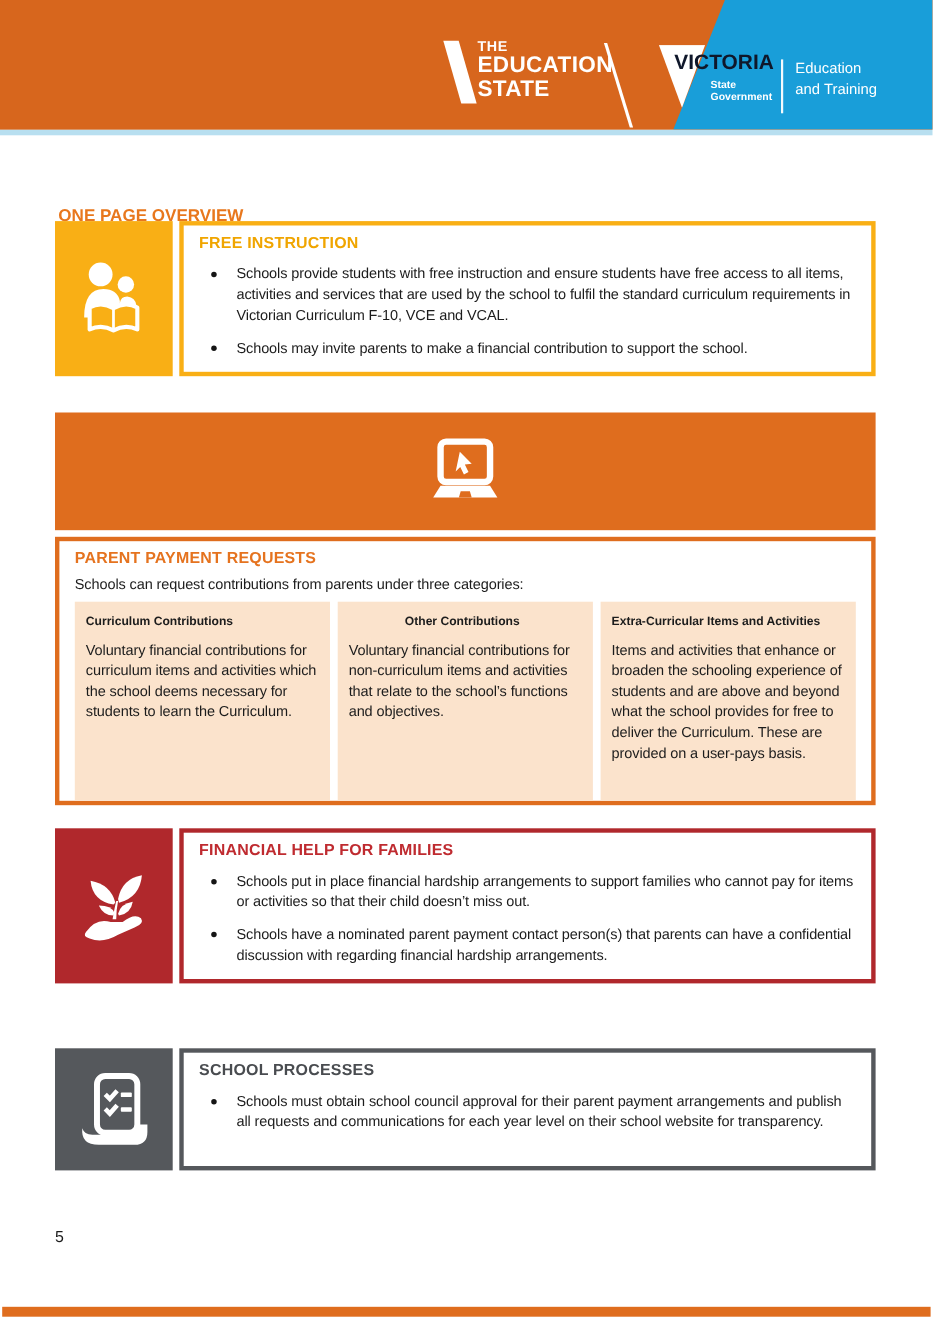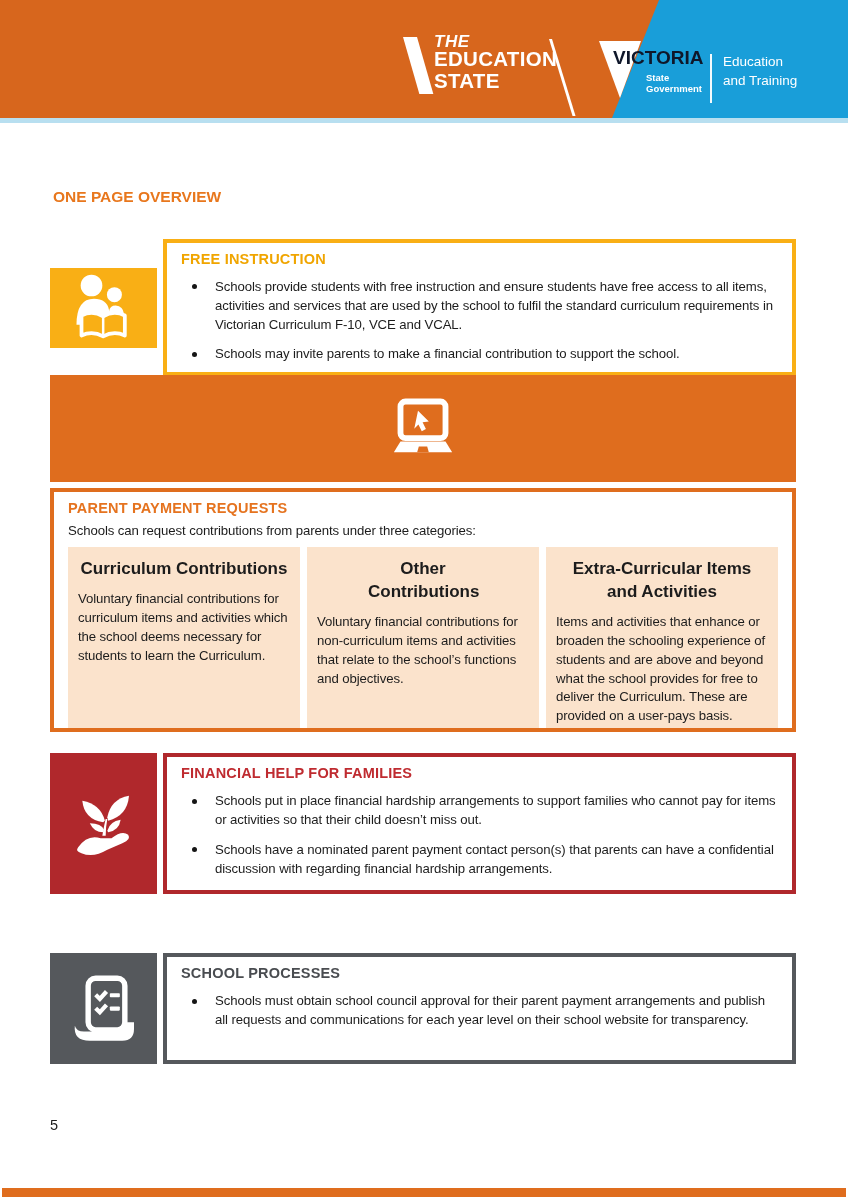--- a/index.html
+++ b/index.html
@@ -11,52 +11,52 @@
   
   .header { position:absolute; left:0; top:0; width:848px; height:118px; background:#D7661D; }
   .header-blue { position:absolute; left:0; top:0; width:848px; height:118px; background:#199ED9;
     clip-path:polygon(659px 0, 848px 0, 848px 118px, 612px 118px); }
   .header-underline { position:absolute; left:0; top:118px; width:848px; height:4.5px; background:#B8DFF0; }
   .es-bar   { position:absolute; left:403px; top:37px; width:14px; height:57px; background:#fff;
               transform:skewX(16deg); transform-origin:top left; }
   .es-slash { position:absolute; left:549px; top:39px; width:2.5px; height:77px; background:#fff;
               transform:skewX(17deg); transform-origin:top left; }
   .es-text  { position:absolute; left:434px; top:36px; color:#fff; }
-  .es-the   { font-size:17px; font-weight:bold; letter-spacing:0.6px; line-height:12px;font-style:italic; }
+  .es-the   { font-size:13px; font-weight:bold; letter-spacing:0.6px; line-height:12px; }
   .es-big   { font-size:20.5px; font-weight:bold; letter-spacing:0.3px; line-height:21.5px; }
   .v-tri    { position:absolute; left:599px; top:41px; width:42px; height:57px; background:#fff;
               clip-path:polygon(0 0,100% 0,50% 100%); }
   .v-name   { position:absolute; left:613px; top:47px; font-size:19px; font-weight:bold; color:#0f172a; }
   .v-caption{ position:absolute; left:646px; top:72px; font-size:9.5px; font-weight:bold; color:#fff; line-height:11px; }
   .h-divider{ position:absolute; left:710px; top:54px; width:1.5px; height:49px; background:#fff; opacity:.95; }
   .dept     { position:absolute; left:723px; top:53px; font-size:13.5px; color:#fff; line-height:18.5px; }
   
   .doc-title    { position:absolute; left:52px; top:136px; font-size:27.5px; font-weight:bold;
                   color:#E8771D; letter-spacing:0.3px; white-space:nowrap; }
   .doc-subtitle { position:absolute; left:53px; top:188px; font-size:15.5px; font-weight:bold; color:#E8771D; }
   
   .section { position:absolute; left:50px; width:746px; display:flex; gap:6px; align-items:stretch; }
-  #s1 { top:223px; height:169px;align-items:center; --c:#F9AF15; --hc:#F0A500; }
+  #s1 { top:201px; height:141px; --c:#F9AF15; --hc:#F0A500; }
   #s2 { top:375px; height:357px;flex-direction:column; --c:#DF6D1E; --hc:#E5731F; }
   #s3 { top:753px; height:141px; --c:#B0282C; --hc:#BF2B30; }
   #s4 { top:953px; height:111px; --c:#55585C; --hc:#494C50; }
   .icon-box { flex:0 0 107px; background:var(--c); display:flex; align-items:center; justify-content:center; }
   .icon-box svg { width:80px; height:80px; }
   .content-box { flex:1; background:#fff; border:4px solid var(--c); box-sizing:border-box;
                  padding:5px 12px 8px 12px; overflow:hidden; }
   .sec-h { font-weight:bold; font-size:14.5px; color:var(--hc); margin:3px 0 0 2px; letter-spacing:0.2px; }
   .bullets { list-style:none; margin:0; padding:0; }
   .bullets li { position:relative; padding-left:36px; margin-top:11px;
                 font-size:13.2px; line-height:1.43; letter-spacing:-0.1px; color:#1c1c1c; }
   .bullets li::before { content:""; position:absolute; left:13px; top:6.5px; width:5px; height:5px;
                         border-radius:50%; background:#151515; }
   .intro { font-size:13.2px; letter-spacing:-0.1px; margin:7px 0 0 2px; }
   .cols  { display:flex; gap:7px; margin:9px 2px 0 2px; height:230px; }
   .col   { flex:1; background:#FBE3CC; padding:9px 10px; box-sizing:border-box; }
-  .col-h { font-weight:bold; font-size:17px; text-align:center; line-height:1.35; margin:2px 0 9px; }
+  .col-h { font-weight:bold; font-size:11px; text-align:left; line-height:1.35; margin:2px 0 9px; }
   .col-other .col-h { max-width:110px; margin-left:auto; margin-right:auto; }
   .col-b { font-size:13.2px; line-height:1.43; letter-spacing:-0.1px; }
   
   .page-number { position:absolute; left:50px; top:1117px; font-size:14.5px; color:#1c1c1c; }
   .footer-bar  { position:absolute; left:2px; right:2px; bottom:3px; height:9px; background:#DF6D1E; }
 </style>
 </head>
 <body>
 
 <div class="page">

